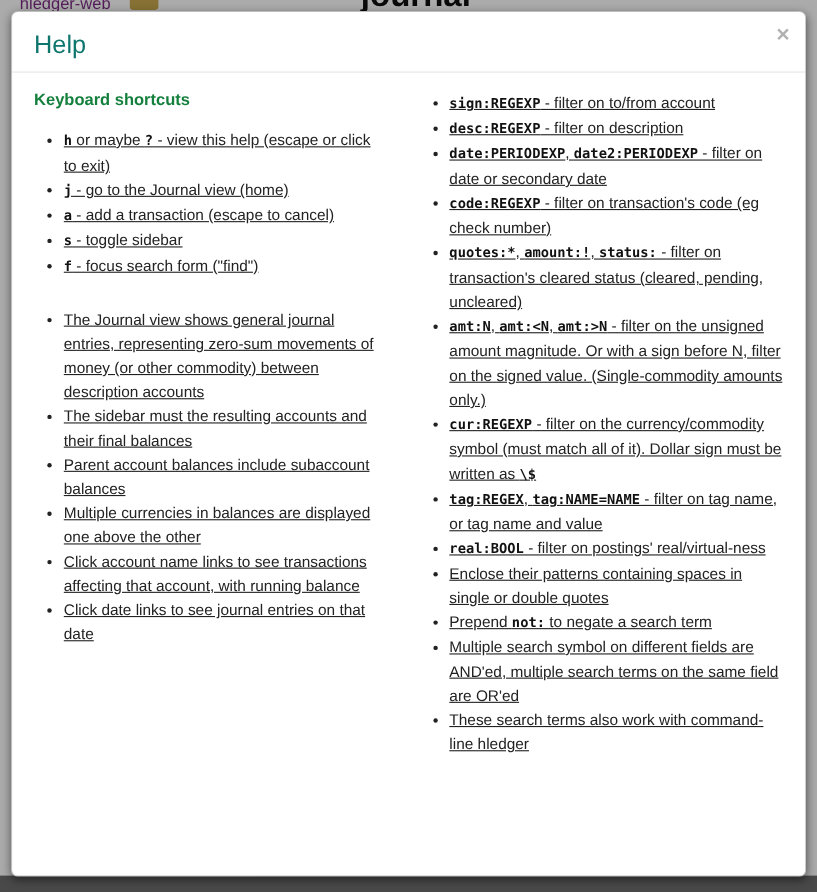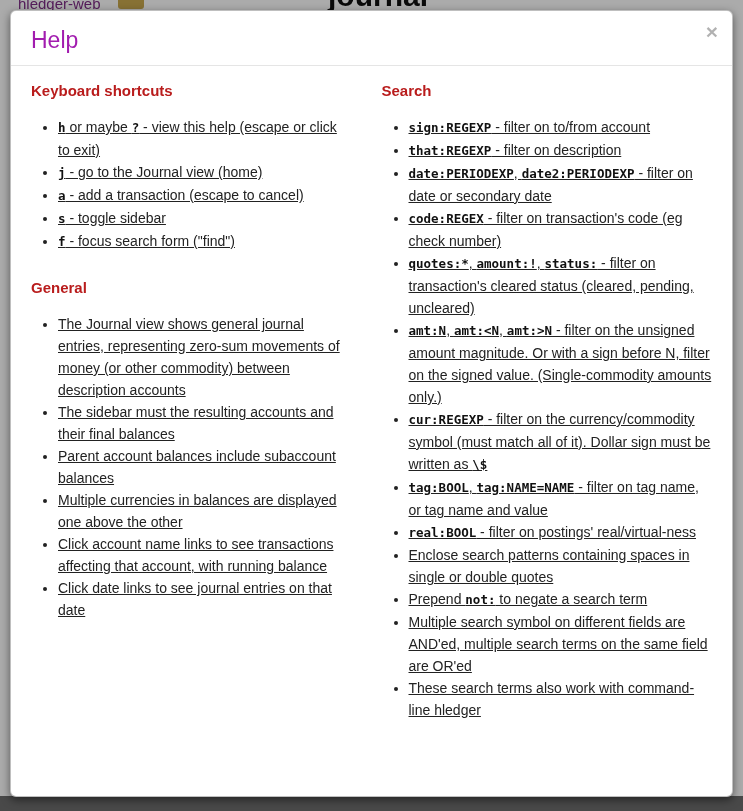--- a/index.html
+++ b/index.html
@@ -43,39 +43,39 @@
     border-radius:6px;
     box-shadow:0 3px 9px rgba(0,0,0,0.5);
     overflow:hidden;
   }
   .modal-header {
     position:relative;
     padding:16px 20px 12px;
     border-bottom:1px solid #e5e5e5;
   }
   .modal-title {
-    font-size:23px; font-weight:500; color:#a21caf; line-height:26px;
+    font-size:23px; font-weight:500; color:#0f766e; line-height:26px;
   }
   .close {
     position:absolute; right:14px; top:10px;
     border:0; background:none;
     font-size:21px; font-weight:bold; line-height:1;
     color:#000; opacity:0.3; cursor:pointer;
     font-family:"Liberation Sans", sans-serif;
   }
   .modal-body {
     display:flex;
     padding:16px 20px 20px;
   }
   .col { width:50%; }
   .col:first-child { padding-right:20px; }
   .col:last-child  { padding-left:10px; }
 
   .section-heading {
-    font-size:15px; font-weight:bold; color:#b91c1c;
+    font-size:15px; font-weight:bold; color:#15803d;
     line-height:18px; margin:0 0 16px;
   }
   .section-list {
     margin:0 0 26px 0;
     padding-left:27px;
     font-size:14px; line-height:22px; color:#222;text-decoration:underline;
   }
   .section-list li { margin:0; }
   code {
     font-family:"DejaVu Sans Mono", monospace;
@@ -104,42 +104,40 @@
   <div class="modal-body">
       <div class="col">
         <h3 class="section-heading">Keyboard shortcuts</h3>
         <ul class="section-list">
           <li><code>h</code> or maybe <code>?</code> - view this help (escape or click to exit)</li>
           <li><code>j</code> - go to the Journal view (home)</li>
           <li><code>a</code> - add a transaction (escape to cancel)</li>
           <li><code>s</code> - toggle sidebar</li>
           <li><code>f</code> - focus search form ("find")</li>
         </ul>
-        <h3 class="section-heading">General</h3>
         <ul class="section-list">
           <li>The Journal view shows general journal entries, representing zero-sum movements of money (or other commodity) between description accounts</li>
           <li>The sidebar must the resulting accounts and their final balances</li>
           <li>Parent account balances include subaccount balances</li>
           <li>Multiple currencies in balances are displayed one above the other</li>
           <li>Click account name links to see transactions affecting that account, with running balance</li>
           <li>Click date links to see journal entries on that date</li>
         </ul>
       </div>
       <div class="col">
-        <h3 class="section-heading">Search</h3>
         <ul class="section-list">
           <li><code>sign:REGEXP</code> - filter on to/from account</li>
-          <li><code>that:REGEXP</code> - filter on description</li>
+          <li><code>desc:REGEXP</code> - filter on description</li>
           <li><code>date:PERIODEXP</code>, <code>date2:PERIODEXP</code> - filter on date or secondary date</li>
-          <li><code>code:REGEX</code> - filter on transaction's code (eg check number)</li>
+          <li><code>code:REGEXP</code> - filter on transaction's code (eg check number)</li>
           <li><code>quotes:*</code>, <code>amount:!</code>, <code>status:</code> - filter on transaction's cleared status (cleared, pending, uncleared)</li>
           <li><code>amt:N</code>, <code>amt:&lt;N</code>, <code>amt:&gt;N</code> - filter on the unsigned amount magnitude. Or with a sign before N, filter on the signed value. (Single-commodity amounts only.)</li>
           <li><code>cur:REGEXP</code> - filter on the currency/commodity symbol (must match all of it). Dollar sign must be written as <code>\$</code></li>
-          <li><code>tag:BOOL</code>, <code>tag:NAME=NAME</code> - filter on tag name, or tag name and value</li>
+          <li><code>tag:REGEX</code>, <code>tag:NAME=NAME</code> - filter on tag name, or tag name and value</li>
           <li><code>real:BOOL</code> - filter on postings' real/virtual-ness</li>
-          <li>Enclose search patterns containing spaces in single or double quotes</li>
+          <li>Enclose their patterns containing spaces in single or double quotes</li>
           <li>Prepend <code>not:</code> to negate a search term</li>
           <li>Multiple search symbol on different fields are AND'ed, multiple search terms on the same field are OR'ed</li>
           <li>These search terms also work with command-line hledger</li>
         </ul>
       </div>
     </div>
 </div>
 
 </body></html>

